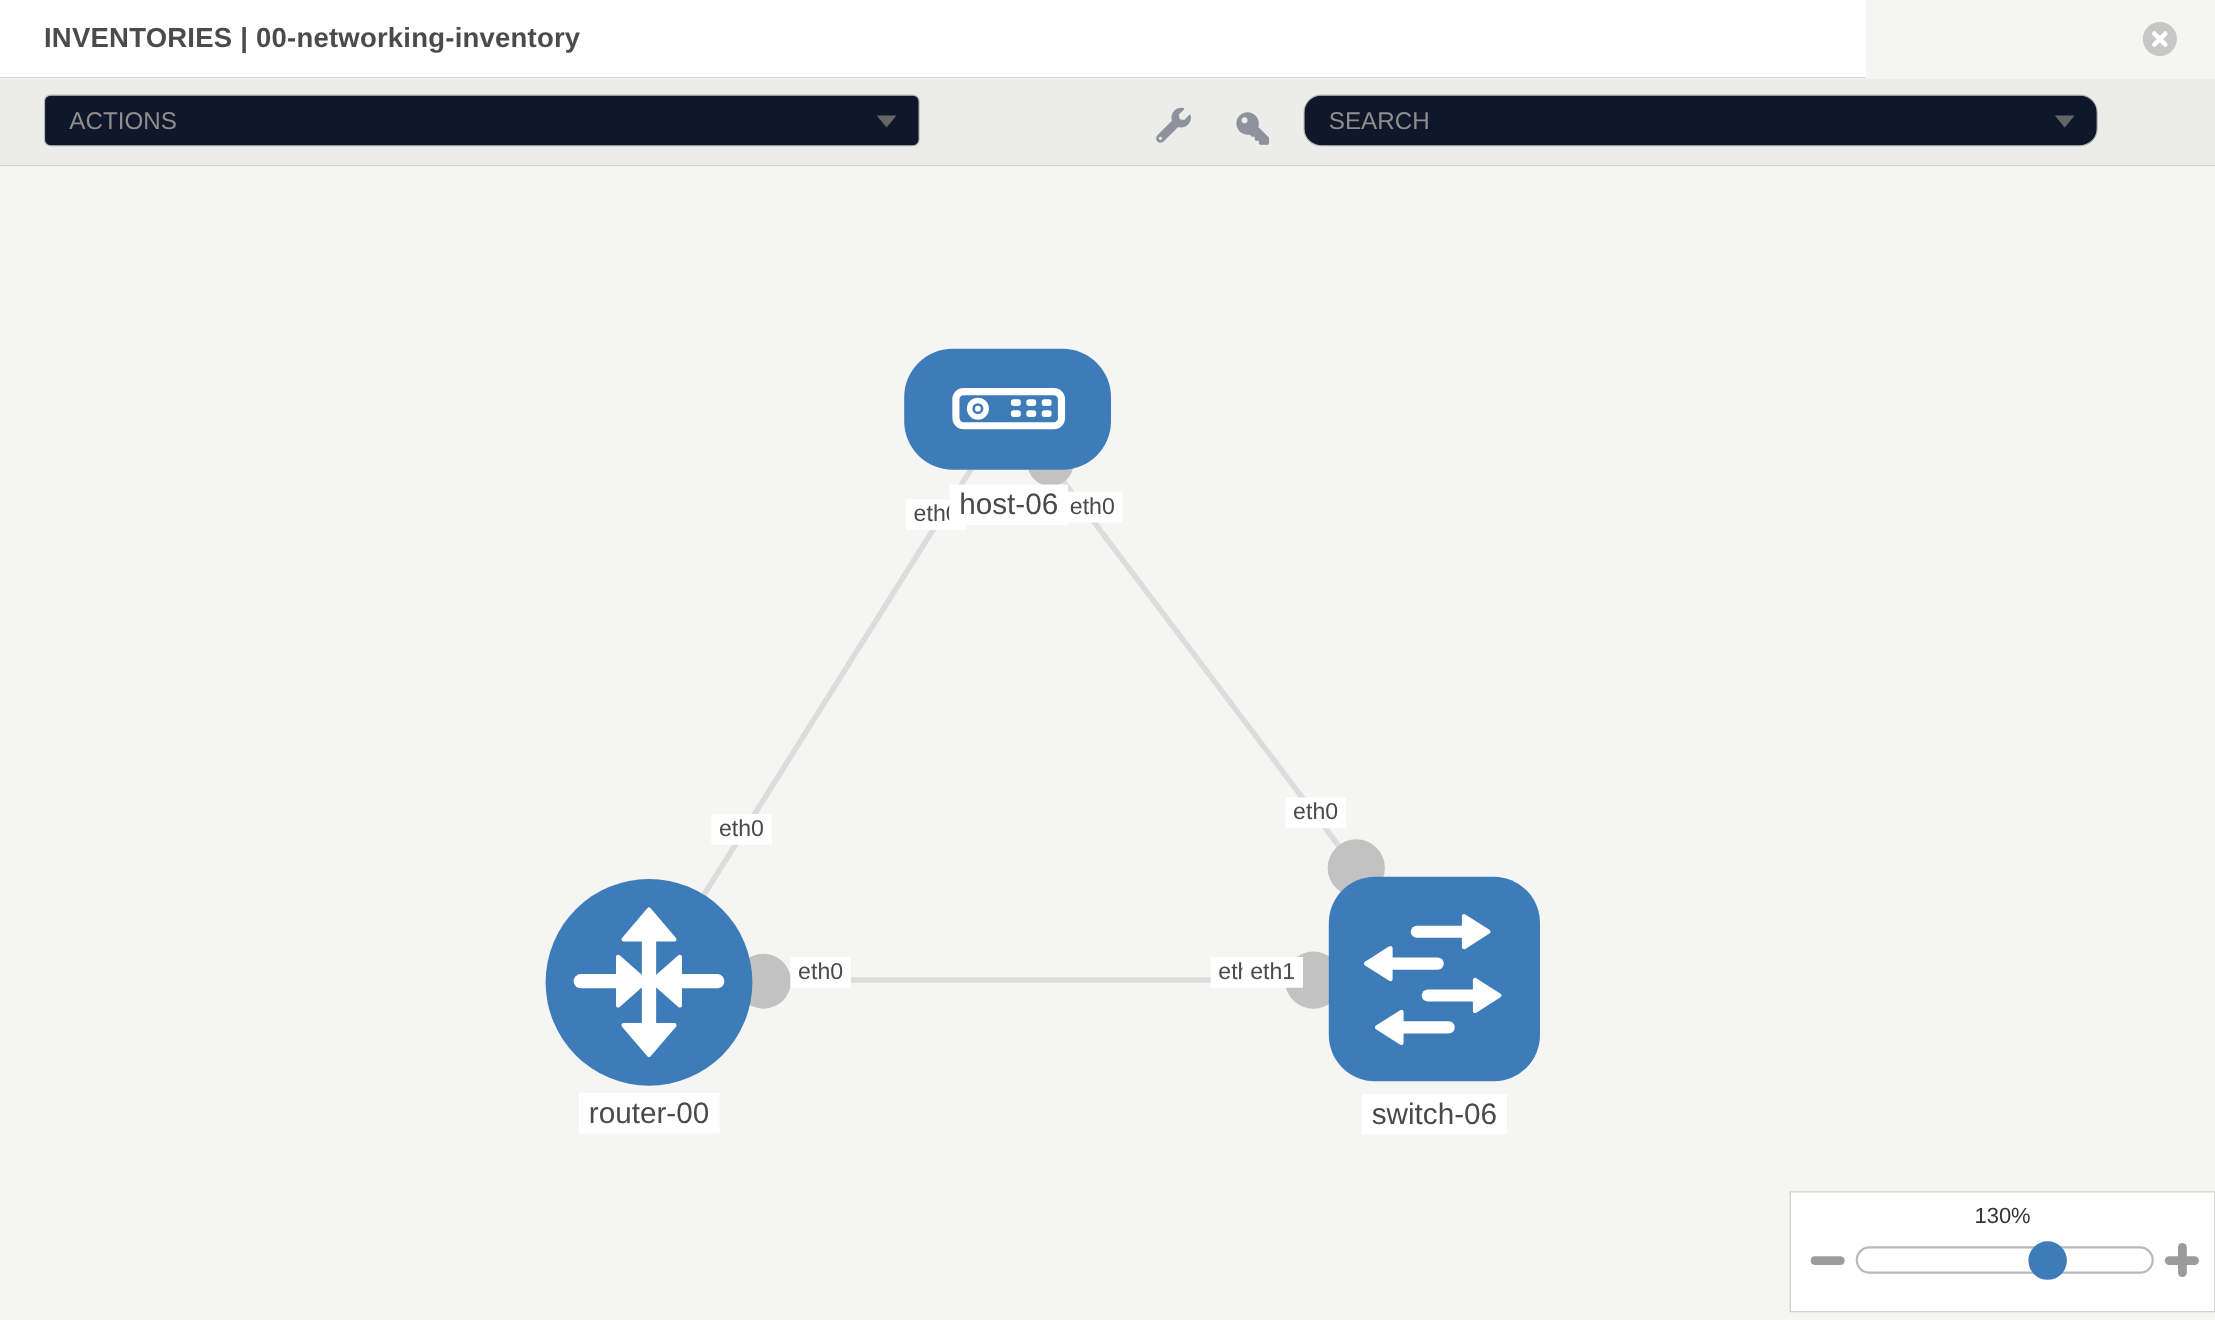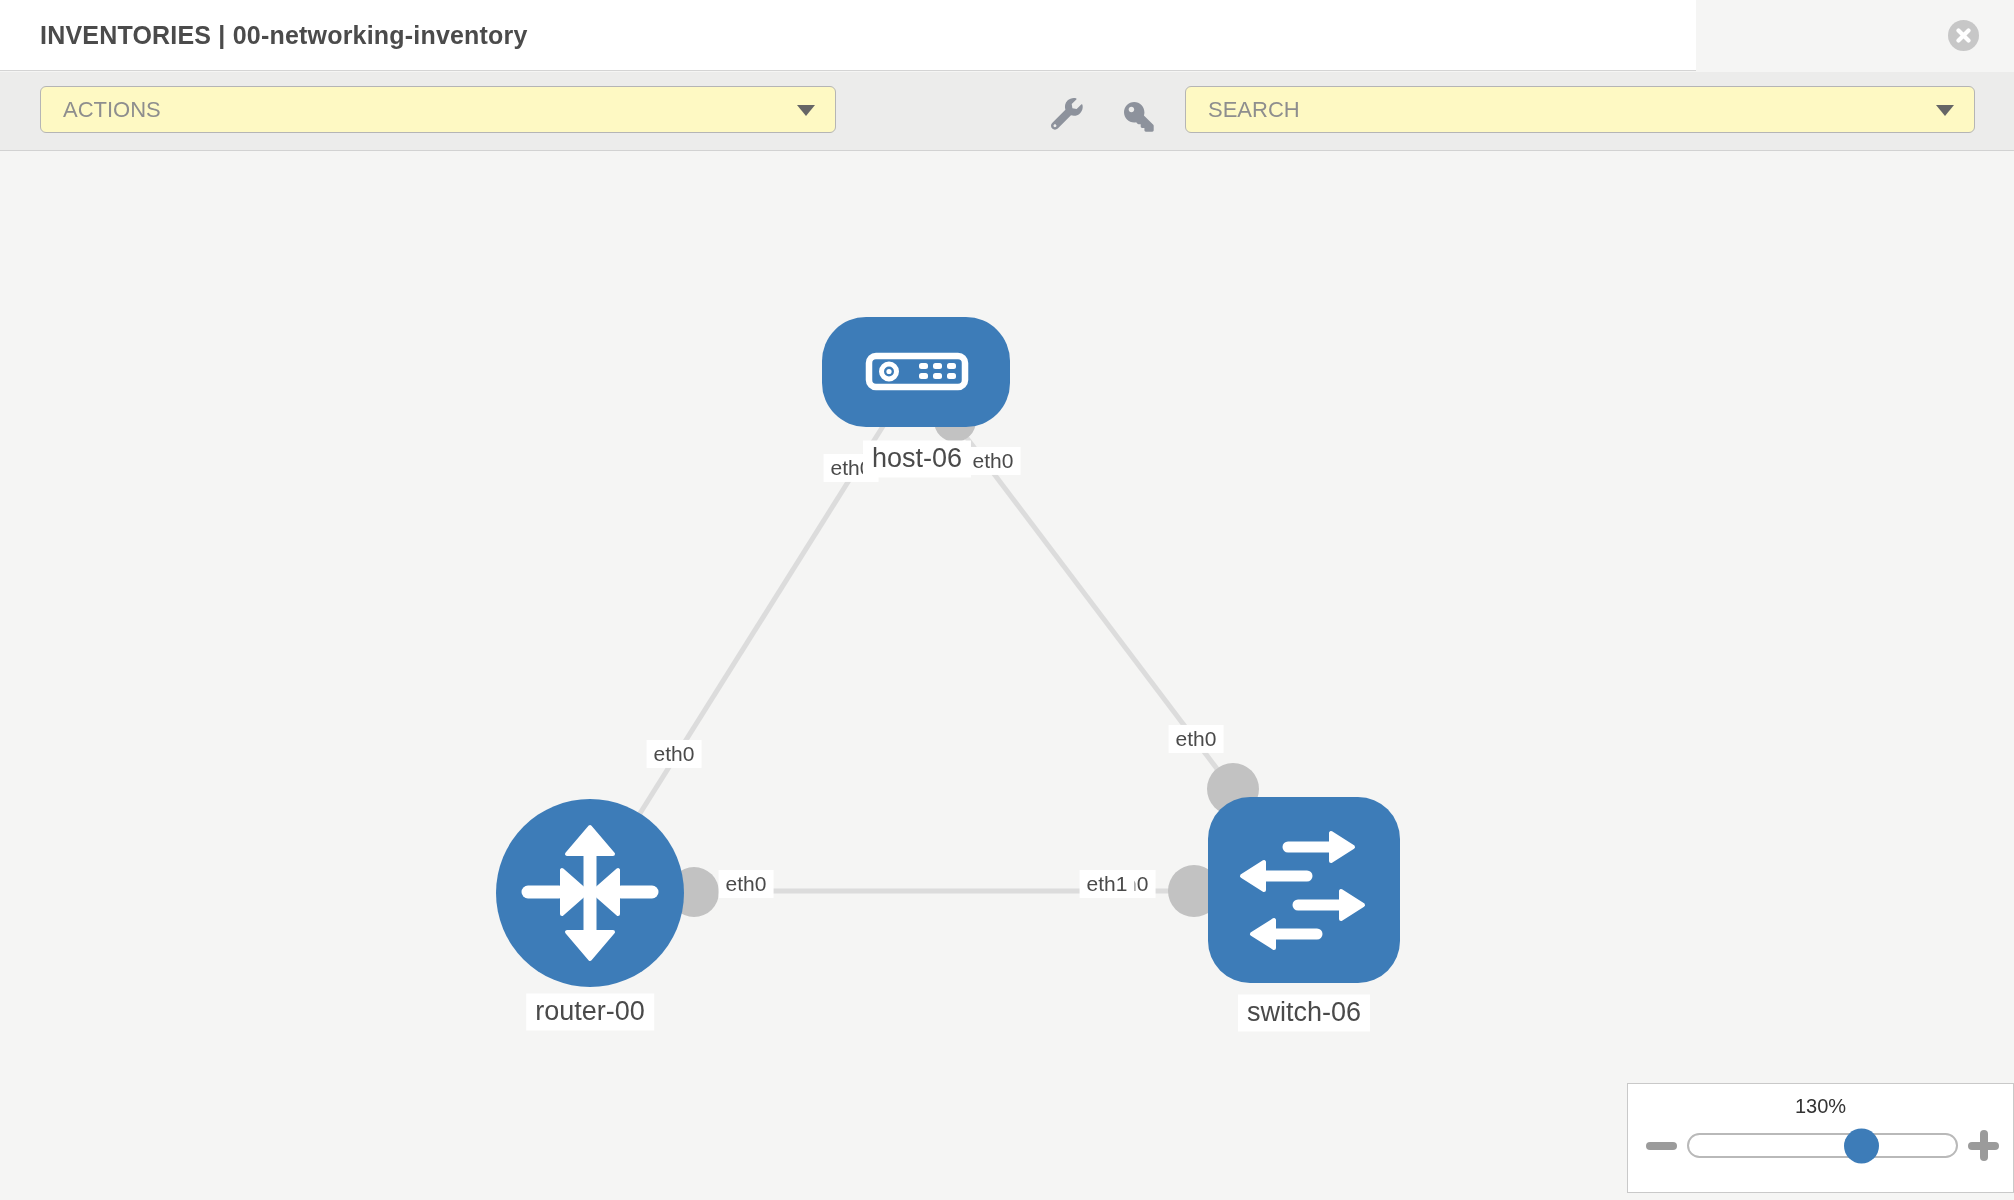--- a/index.html
+++ b/index.html
@@ -21,27 +21,27 @@
     position:absolute; left:1948px; top:20px; width:31px; height:31px;
     border-radius:50%; background:#c7c7c7; display:flex;
     align-items:center; justify-content:center; cursor:pointer;
   }
   
   .toolbar {
     position:absolute; top:72px; left:0; width:2014px; height:79px;
     background:#ececeb; border-bottom:1px solid #d2d2d2; z-index:20;
   }
   .select-box {
-    position:absolute; top:14px; height:47px; background:#fef9c3;
+    position:absolute; top:14px; height:47px; background:#0f172a;
     border:1px solid #b5b5b5; border-radius:6px;
     display:flex; align-items:center; padding:0 22px;
     color:#8e8e8e; font-size:22px; cursor:pointer;
   }
   .select-actions { left:40px;  width:796px; }
-  .select-search  { left:1185px; width:790px; }
+  .select-search  { left:1185px; width:722px;border-radius:16px; }
   .caret {
     position:absolute; right:20px; top:50%; margin-top:-5px;
     width:0; height:0; border-left:9px solid transparent;
     border-right:9px solid transparent; border-top:11px solid #666;
   }
   .toolbar-icons { position:absolute; top:0; left:0; width:2014px; height:79px; }
   
   .graph-svg { position:absolute; top:0; left:0; z-index:1; }
   .chip {
     position:absolute; transform:translate(-50%,-50%); z-index:5;
@@ -134,21 +134,21 @@
       </g>
     </g>
   </svg>
 
   <div class="chip iface-chip" style="left:851px; top:468px;">eth0</div>
   <div class="chip iface-chip" style="left:993px; top:461px;">eth0</div>
   <div class="chip iface-chip" style="left:674px; top:754px;">eth0</div>
   <div class="chip iface-chip" style="left:1196px; top:739px;">eth0</div>
   <div class="chip iface-chip" style="left:746px; top:884px;">eth0</div>
   <div class="chip iface-chip" style="left:1128px; top:884px;">eth0</div>
-  <div class="chip iface-chip" style="left:1107px; top:884px;">eth1</div>
+  <div class="chip iface-chip" style="left:1157px; top:884px;">eth1</div>
 
   <div class="chip node-chip" style="left:917px; top:459px;">host-06</div>
   <div class="chip node-chip" style="left:590px; top:1012px;">router-00</div>
   <div class="chip node-chip" style="left:1304px; top:1013px;">switch-06</div>
 
   <div class="header">
     <div class="header-title">INVENTORIES | 00-networking-inventory</div>
     <div class="close-btn">
       <svg width="15" height="15" viewBox="0 0 15 15">
         <path d="M2.5,2.5 L12.5,12.5 M12.5,2.5 L2.5,12.5" stroke="#ffffff" stroke-width="4.2" stroke-linecap="round"></path>

